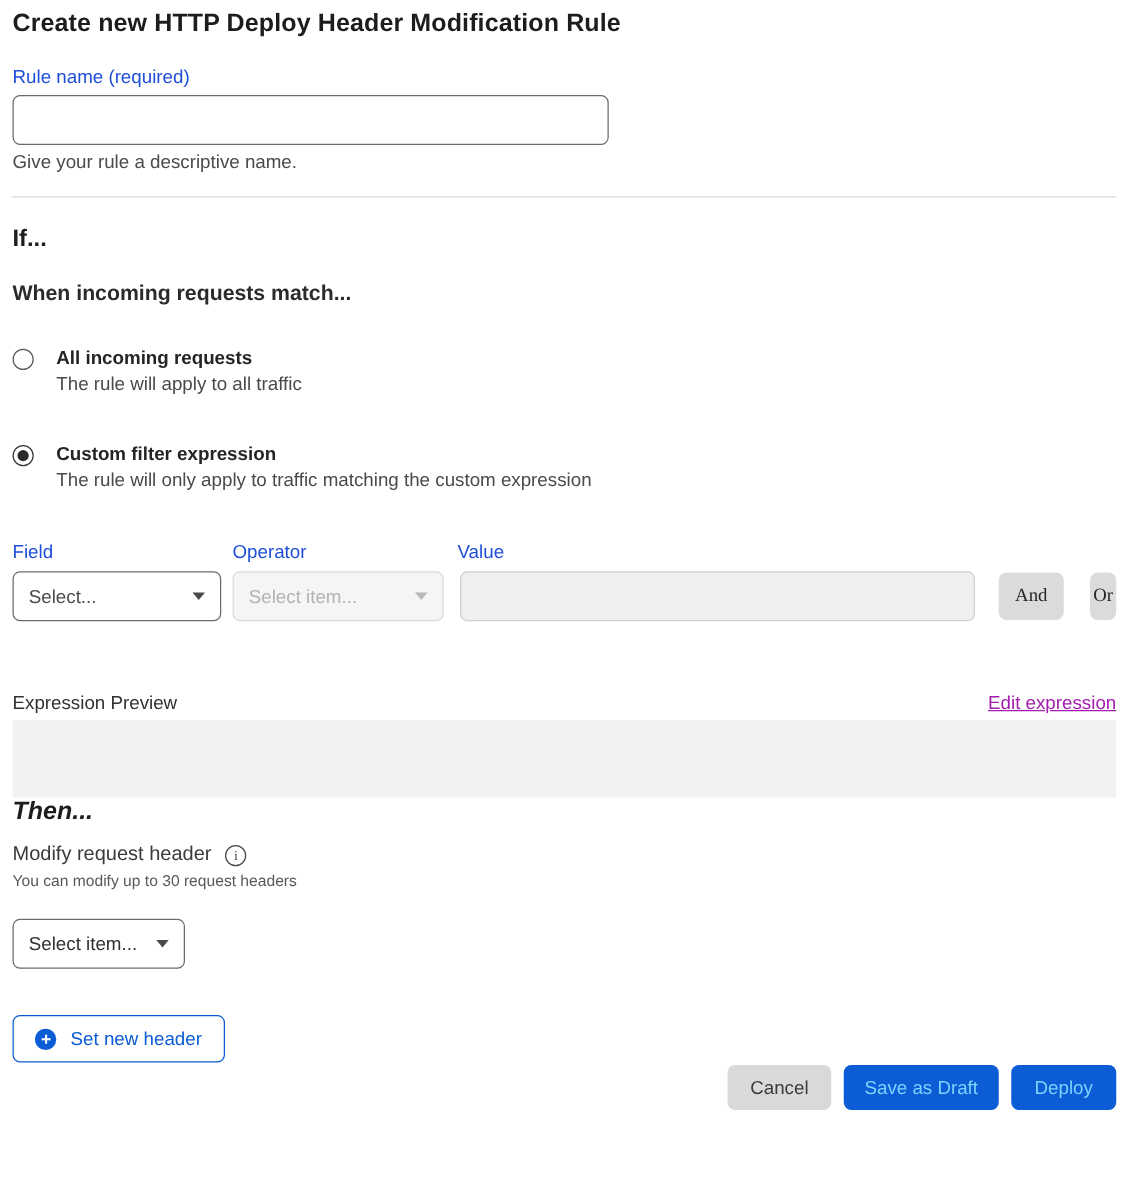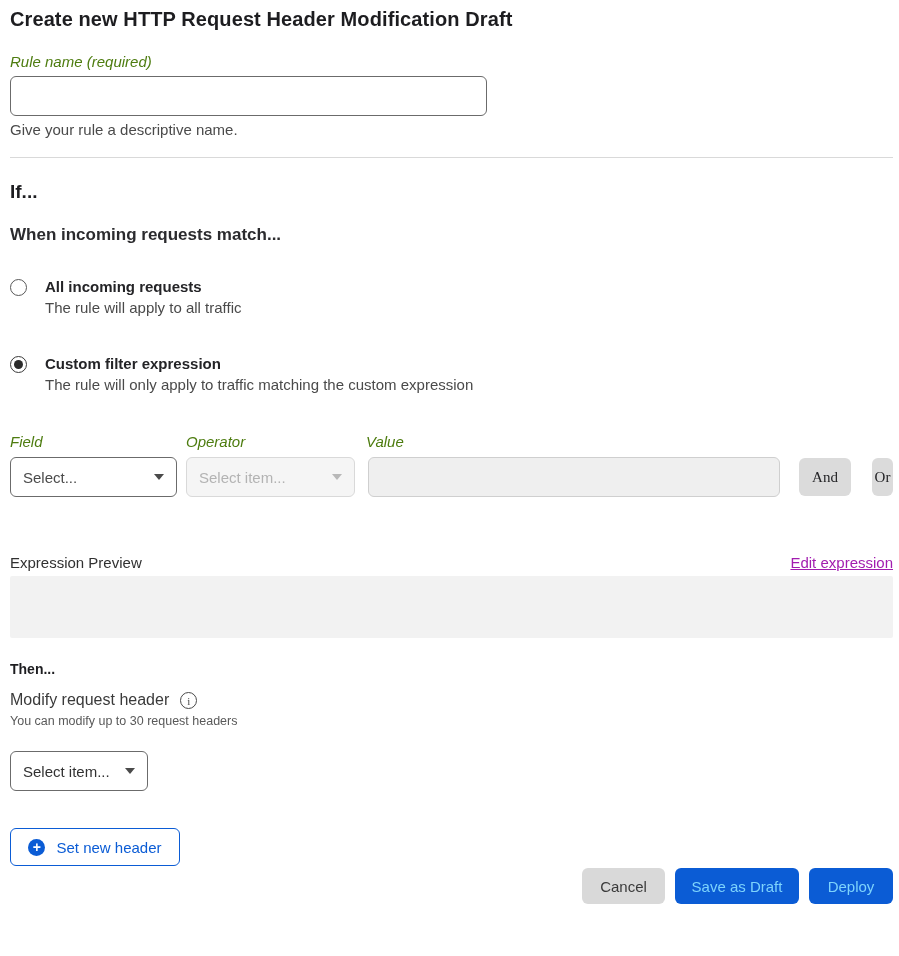--- a/index.html
+++ b/index.html
@@ -10,21 +10,21 @@
     color: #313131;
     overflow: hidden;
   }
   .container { padding: 8px 6px 0 10px; width: 899px; }
 
   .page-title {
     font-size: 20px; font-weight: 700; color: #1d1d20;
     letter-spacing: 0.1px;
   }
 
-  .field-label { font-size: 15px; color: #4d7c0f; font-style: italic; }
+  .field-label { font-size: 15px; color: #1d4ed8; }
   .rule-name-label { margin-top: 22px; }
 
   .rule-name-input {
     display: block; margin-top: 6px;
     width: 477px; height: 40px;
     border: 1px solid #6b6b6b; border-radius: 6px;
     font-size: 15px; padding: 0 12px; color: #313131;
     font-family: inherit; outline: none; background: #fff;
   }
   .help-text { margin-top: 5px; font-size: 15px; color: #4a4a4a; }
@@ -85,21 +85,21 @@
   .or-btn { width: 21px; margin-left: 21px; }
 
   .preview-header { display: flex; margin-top: 57px; width: 883px; align-items: baseline; }
   .preview-label { font-size: 15px; color: #313131; }
   .edit-link {
     margin-left: auto; font-size: 15px; color: #a21caf;
     text-decoration: underline; cursor: pointer;
   }
   .preview-box { margin-top: 5px; width: 883px; height: 62px; background: #f2f2f2; border-radius: 2px; }
 
-  .then-heading { margin-top: 23px; font-size: 14px; font-weight: 700; color: #1d1d20; }
+  .then-heading { font-size: 20px; font-weight: 700; color: #1d1d20; font-style: italic; }
   .modify-row { display: flex; align-items: flex-end; margin-top: 14px; }
   .modify-label { font-size: 16px; color: #3a3a3a; }
   .info-icon {
     width: 17px; height: 17px; border: 1px solid #4a4a4a; border-radius: 50%;
     margin-left: 11px; display: flex; align-items: center; justify-content: center;
     font-size: 11px; color: #4a4a4a; font-family: "Liberation Serif", serif;
     cursor: pointer;
   }
   .modify-note { margin-top: 5px; font-size: 12.5px; color: #595959; }
 
@@ -126,21 +126,21 @@
   .cancel-btn { width: 83px; background: #d9d9d9; color: #3a3a3a; }
   .primary-btn { background: #0b5cd5; color: #7dd3fc; }
   .save-draft-btn { width: 124px; margin-left: 10px; }
   .deploy-btn { width: 84px; margin-left: 10px; }
 </style>
 </head>
 <body>
 
 <div class="container">
 
-  <h1 class="page-title">Create new HTTP Request Header Modification Draft</h1>
+  <h1 class="page-title">Create new HTTP Deploy Header Modification Rule</h1>
 
   <div class="field-label rule-name-label">Rule name (required)</div>
   <input class="rule-name-input" type="text" value="" style="">
   <div class="help-text">Give your rule a descriptive name.</div>
 
   <hr class="divider">
 
   <h2 class="if-heading">If...</h2>
   <h3 class="sub-heading">When incoming requests match...</h3>
 

